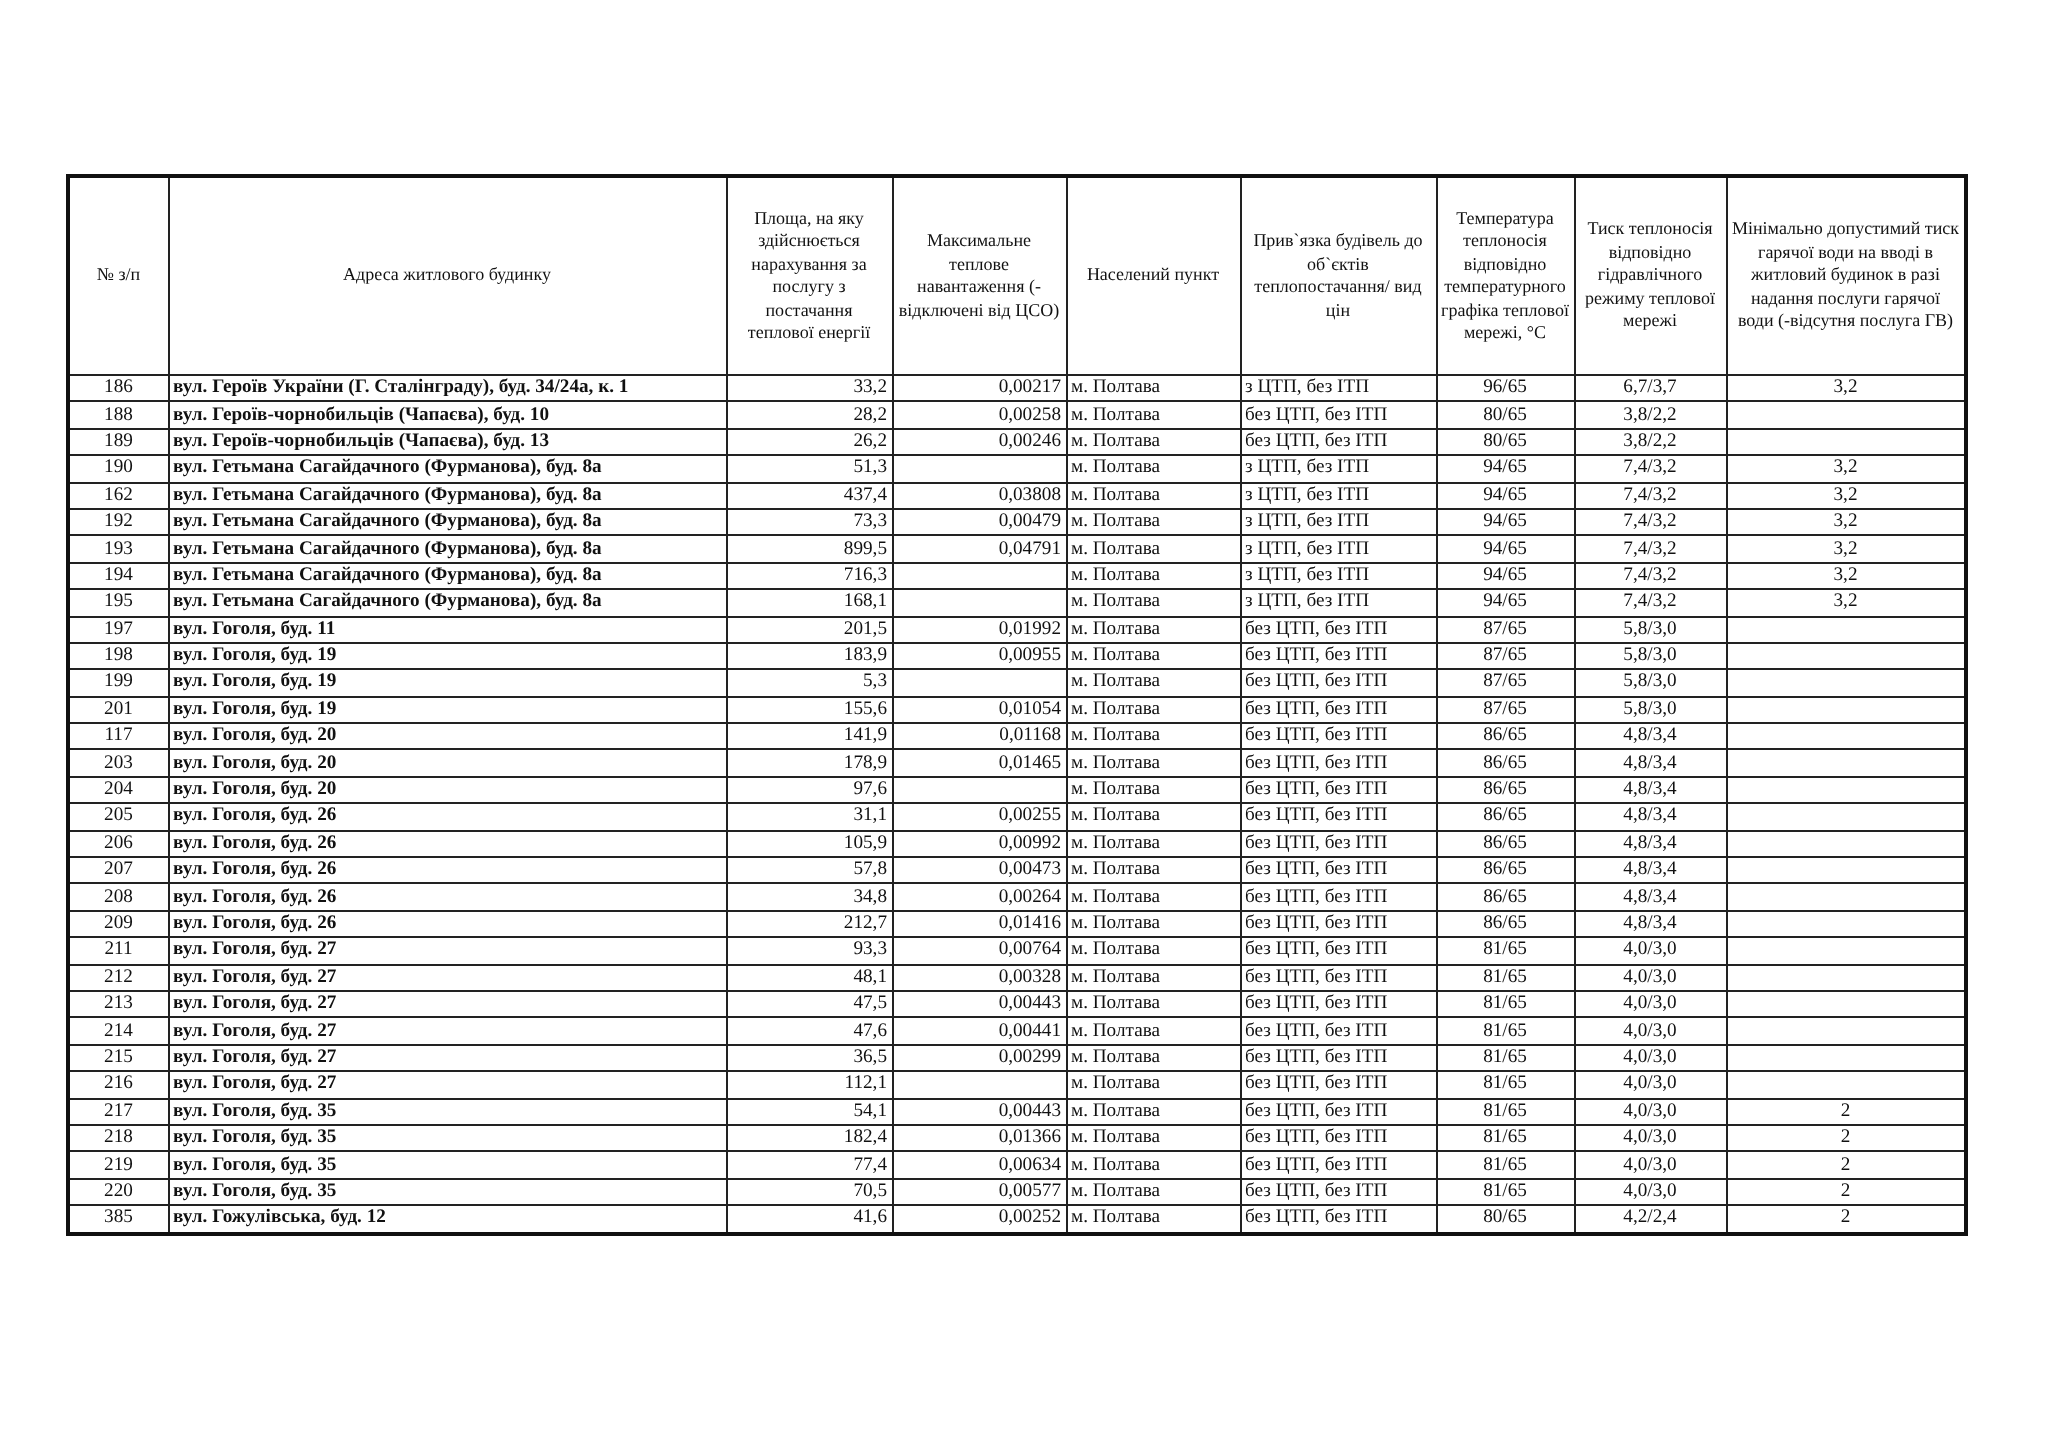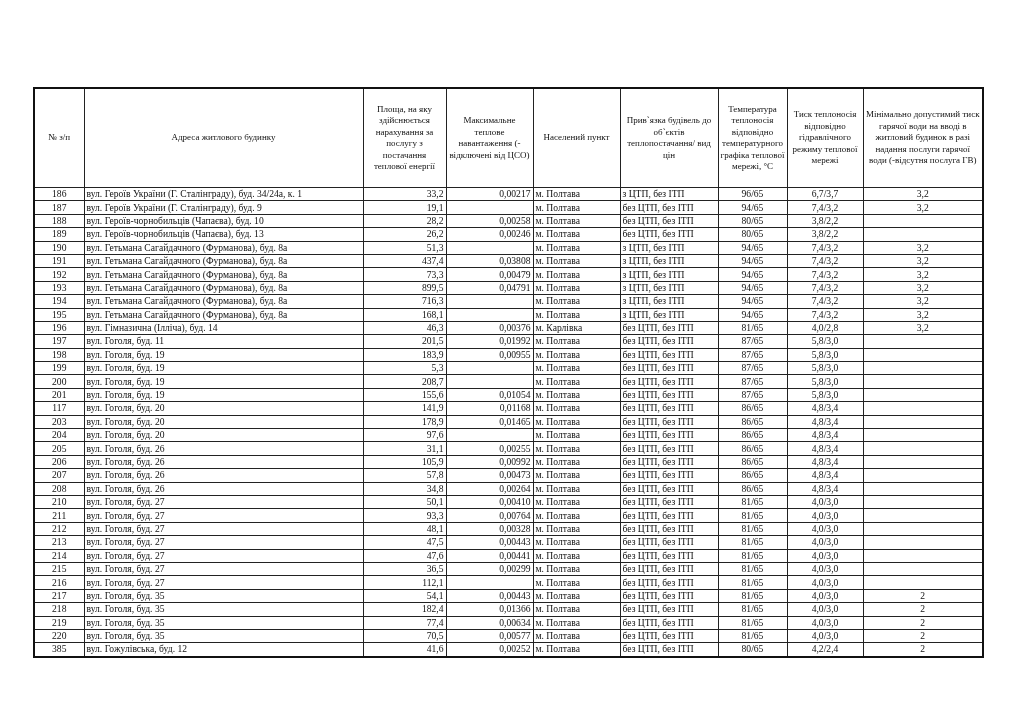--- a/index.html
+++ b/index.html
@@ -3,21 +3,21 @@
 <meta charset="utf-8">
 <style>
   html, body { margin: 0; padding: 0; background: #ffffff; }
   body { width: 1024px; height: 724px; position: relative; overflow: hidden; font-family: "Liberation Serif", "DejaVu Serif", serif; color: #111; }
   .page { position: absolute; left: 33px; top: 87px; }
   table { border-collapse: collapse; table-layout: fixed; width: 949px; }
   th, td { border: 1px solid #222; padding: 0 2px; font-weight: normal; overflow: hidden; white-space: nowrap; }
   thead th { font-size: 9px; line-height: 11.5px; text-align: center; vertical-align: middle; white-space: normal; height: 98px; }
   tbody td { font-size: 9.6px; height: 12.4px; line-height: 12px; }
   td.c-num { text-align: center; }
-  td.c-addr { text-align: left; }
+  td.c-addr { text-align: left; font-weight: bold; }
   td.c-area, td.c-load { text-align: right; }
   td.c-loc, td.c-conn { text-align: left; }
   td.c-temp, td.c-pres, td.c-min { text-align: center; }
   .outer { border: 2px solid #111; }
 </style>
 </head>
 <body>
 
 <div class="page">
   <table class="outer">
@@ -51,31 +51,20 @@
           <td class="c-addr">вул. Героїв України (Г. Сталінграду), буд. 34/24а, к. 1</td>
           <td class="c-area">33,2</td>
           <td class="c-load">0,00217</td>
           <td class="c-loc">м. Полтава</td>
           <td class="c-conn">з ЦТП, без ІТП</td>
           <td class="c-temp">96/65</td>
           <td class="c-pres">6,7/3,7</td>
           <td class="c-min">3,2</td>
         </tr>
         <tr>
-          <td class="c-num">187</td>
-          <td class="c-addr">вул. Героїв України (Г. Сталінграду), буд. 9</td>
-          <td class="c-area">19,1</td>
-          <td class="c-load"></td>
-          <td class="c-loc">м. Полтава</td>
-          <td class="c-conn">без ЦТП, без ІТП</td>
-          <td class="c-temp">94/65</td>
-          <td class="c-pres">7,4/3,2</td>
-          <td class="c-min">3,2</td>
-        </tr>
-        <tr>
           <td class="c-num">188</td>
           <td class="c-addr">вул. Героїв-чорнобильців (Чапаєва), буд. 10</td>
           <td class="c-area">28,2</td>
           <td class="c-load">0,00258</td>
           <td class="c-loc">м. Полтава</td>
           <td class="c-conn">без ЦТП, без ІТП</td>
           <td class="c-temp">80/65</td>
           <td class="c-pres">3,8/2,2</td>
           <td class="c-min"></td>
         </tr>
@@ -95,21 +84,21 @@
           <td class="c-addr">вул. Гетьмана Сагайдачного (Фурманова), буд. 8а</td>
           <td class="c-area">51,3</td>
           <td class="c-load"></td>
           <td class="c-loc">м. Полтава</td>
           <td class="c-conn">з ЦТП, без ІТП</td>
           <td class="c-temp">94/65</td>
           <td class="c-pres">7,4/3,2</td>
           <td class="c-min">3,2</td>
         </tr>
         <tr>
-          <td class="c-num">191</td>
+          <td class="c-num">162</td>
           <td class="c-addr">вул. Гетьмана Сагайдачного (Фурманова), буд. 8а</td>
           <td class="c-area">437,4</td>
           <td class="c-load">0,03808</td>
           <td class="c-loc">м. Полтава</td>
           <td class="c-conn">з ЦТП, без ІТП</td>
           <td class="c-temp">94/65</td>
           <td class="c-pres">7,4/3,2</td>
           <td class="c-min">3,2</td>
         </tr>
         <tr>
@@ -147,31 +136,20 @@
         </tr>
         <tr>
           <td class="c-num">195</td>
           <td class="c-addr">вул. Гетьмана Сагайдачного (Фурманова), буд. 8а</td>
           <td class="c-area">168,1</td>
           <td class="c-load"></td>
           <td class="c-loc">м. Полтава</td>
           <td class="c-conn">з ЦТП, без ІТП</td>
           <td class="c-temp">94/65</td>
           <td class="c-pres">7,4/3,2</td>
-          <td class="c-min">3,2</td>
-        </tr>
-        <tr>
-          <td class="c-num">196</td>
-          <td class="c-addr">вул. Гімназична (Ілліча), буд. 14</td>
-          <td class="c-area">46,3</td>
-          <td class="c-load">0,00376</td>
-          <td class="c-loc">м. Карлівка</td>
-          <td class="c-conn">без ЦТП, без ІТП</td>
-          <td class="c-temp">81/65</td>
-          <td class="c-pres">4,0/2,8</td>
           <td class="c-min">3,2</td>
         </tr>
         <tr>
           <td class="c-num">197</td>
           <td class="c-addr">вул. Гоголя, буд. 11</td>
           <td class="c-area">201,5</td>
           <td class="c-load">0,01992</td>
           <td class="c-loc">м. Полтава</td>
           <td class="c-conn">без ЦТП, без ІТП</td>
           <td class="c-temp">87/65</td>
@@ -194,31 +172,20 @@
           <td class="c-addr">вул. Гоголя, буд. 19</td>
           <td class="c-area">5,3</td>
           <td class="c-load"></td>
           <td class="c-loc">м. Полтава</td>
           <td class="c-conn">без ЦТП, без ІТП</td>
           <td class="c-temp">87/65</td>
           <td class="c-pres">5,8/3,0</td>
           <td class="c-min"></td>
         </tr>
         <tr>
-          <td class="c-num">200</td>
-          <td class="c-addr">вул. Гоголя, буд. 19</td>
-          <td class="c-area">208,7</td>
-          <td class="c-load"></td>
-          <td class="c-loc">м. Полтава</td>
-          <td class="c-conn">без ЦТП, без ІТП</td>
-          <td class="c-temp">87/65</td>
-          <td class="c-pres">5,8/3,0</td>
-          <td class="c-min"></td>
-        </tr>
-        <tr>
           <td class="c-num">201</td>
           <td class="c-addr">вул. Гоголя, буд. 19</td>
           <td class="c-area">155,6</td>
           <td class="c-load">0,01054</td>
           <td class="c-loc">м. Полтава</td>
           <td class="c-conn">без ЦТП, без ІТП</td>
           <td class="c-temp">87/65</td>
           <td class="c-pres">5,8/3,0</td>
           <td class="c-min"></td>
         </tr>
@@ -293,28 +260,28 @@
           <td class="c-addr">вул. Гоголя, буд. 26</td>
           <td class="c-area">34,8</td>
           <td class="c-load">0,00264</td>
           <td class="c-loc">м. Полтава</td>
           <td class="c-conn">без ЦТП, без ІТП</td>
           <td class="c-temp">86/65</td>
           <td class="c-pres">4,8/3,4</td>
           <td class="c-min"></td>
         </tr>
         <tr>
-          <td class="c-num">210</td>
-          <td class="c-addr">вул. Гоголя, буд. 27</td>
-          <td class="c-area">50,1</td>
-          <td class="c-load">0,00410</td>
-          <td class="c-loc">м. Полтава</td>
-          <td class="c-conn">без ЦТП, без ІТП</td>
-          <td class="c-temp">81/65</td>
-          <td class="c-pres">4,0/3,0</td>
+          <td class="c-num">209</td>
+          <td class="c-addr">вул. Гоголя, буд. 26</td>
+          <td class="c-area">212,7</td>
+          <td class="c-load">0,01416</td>
+          <td class="c-loc">м. Полтава</td>
+          <td class="c-conn">без ЦТП, без ІТП</td>
+          <td class="c-temp">86/65</td>
+          <td class="c-pres">4,8/3,4</td>
           <td class="c-min"></td>
         </tr>
         <tr>
           <td class="c-num">211</td>
           <td class="c-addr">вул. Гоголя, буд. 27</td>
           <td class="c-area">93,3</td>
           <td class="c-load">0,00764</td>
           <td class="c-loc">м. Полтава</td>
           <td class="c-conn">без ЦТП, без ІТП</td>
           <td class="c-temp">81/65</td>

